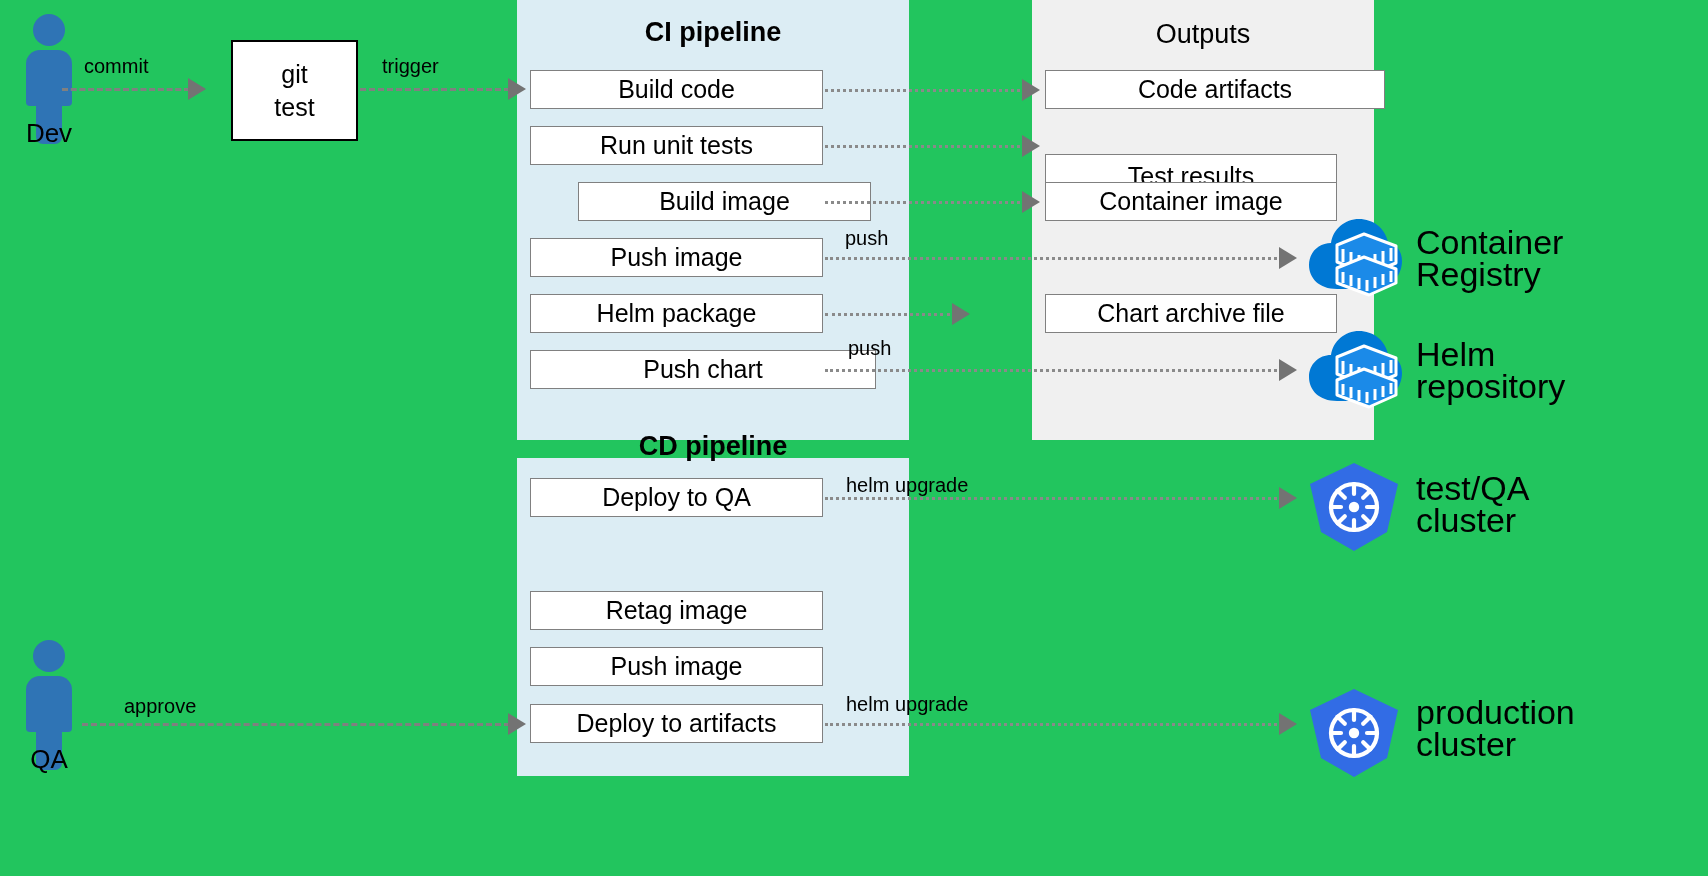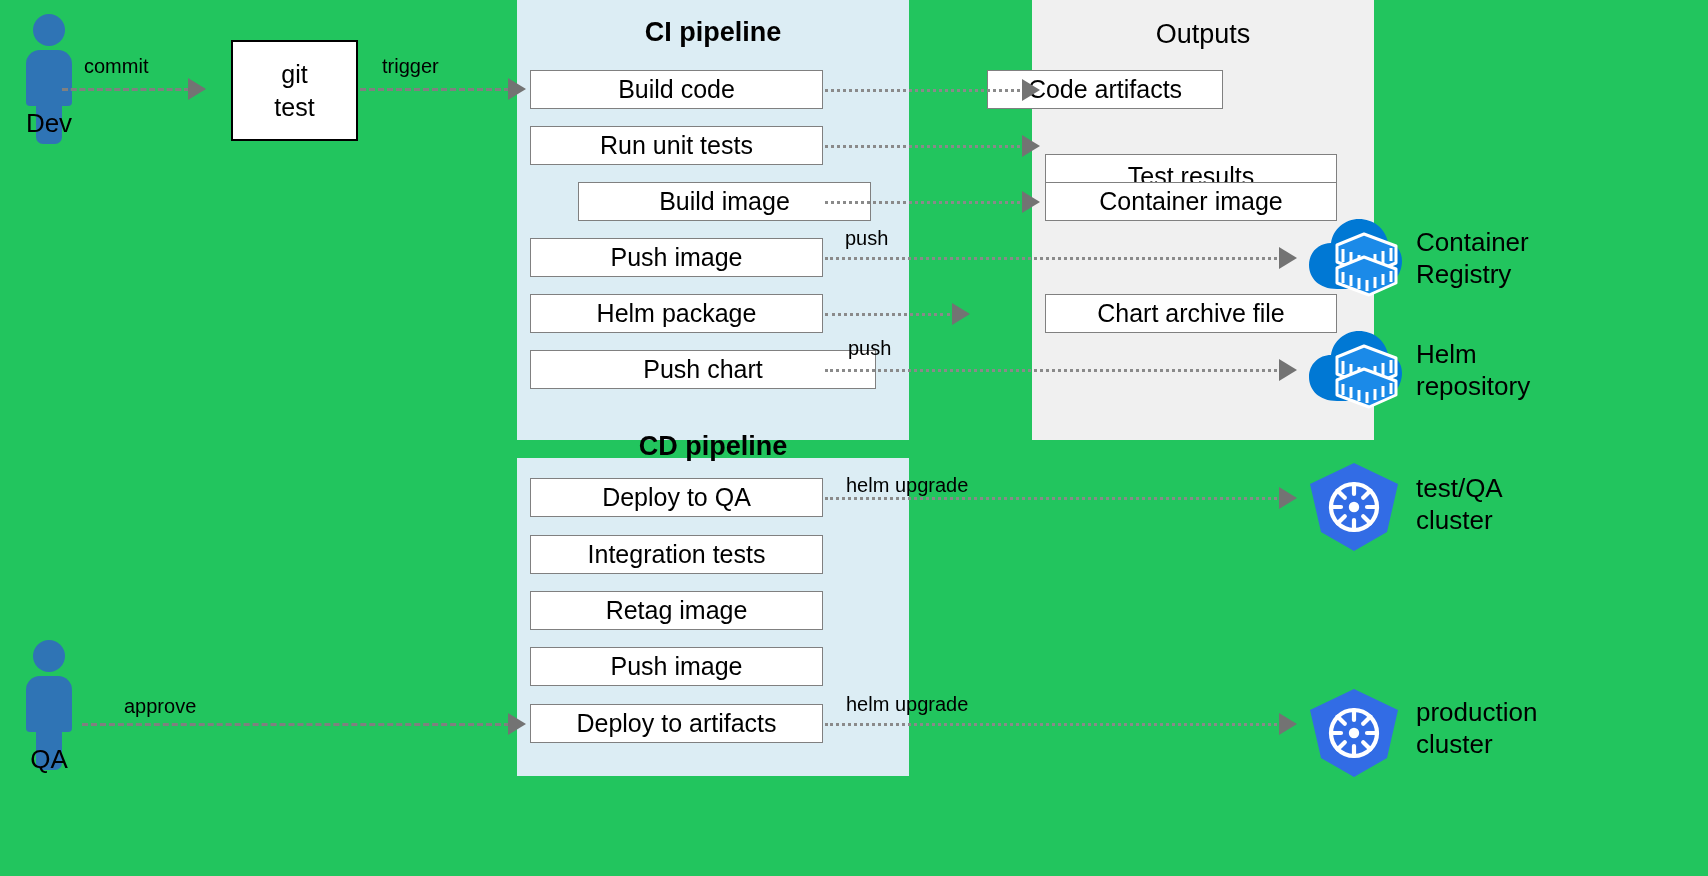--- a/index.html
+++ b/index.html
@@ -108,21 +108,21 @@
     text-align:center;
     font-size:26px;
     line-height:30px;
     color:#000;
   }
 
   
   .node{ position:absolute; }
   .node-label{
     position:absolute;
-    font-size:26px;
+    font-size:34px;
     line-height:32px;
     color:#000;
     text-align:left;
   }
   .node-label span{ display:block; }
 </style>
 </head>
 <body>
 
 <div id="canvas">
@@ -137,21 +137,21 @@
 
   <div class="panel-title plain" style="left:1032px;top:18px;width:342px;">Outputs</div>
 
   <div class="panel-title" style="left:517px;top:430px;width:392px;">CD pipeline</div>
 
   <div class="person" style="left:10px;top:14px;width:78px;height:130px;">
     <div class="head"></div>
     <div class="body"></div>
     <div class="legs"></div>
   </div>
-  <div class="person-label" style="left:2px;top:108px;width:94px;">Dev</div>
+  <div class="person-label" style="left:2px;top:118px;width:94px;">Dev</div>
 
   <div class="conn" style="left:62px;top:88px;width:128px;"></div>
   <div class="arrowhead" style="left:188px;top:78px;"></div>
   <div class="conn-label" style="left:84px;top:52px;">commit</div>
 
   <div class="box heavy" style="left:231px;top:40px;width:127px;height:101px;">
     <div>git</div>
     <div>test</div>
   </div>
 
@@ -159,21 +159,21 @@
   <div class="arrowhead" style="left:508px;top:78px;"></div>
   <div class="conn-label" style="left:382px;top:52px;">trigger</div>
 
   <div class="box" style="left:530px;top:70px;width:293px;height:39px;">Build code</div>
   <div class="box" style="left:530px;top:126px;width:293px;height:39px;">Run unit tests</div>
   <div class="box" style="left:530px;top:182px;width:293px;height:39px;margin-left:48px;">Build image</div>
   <div class="box" style="left:530px;top:238px;width:293px;height:39px;">Push image</div>
   <div class="box" style="left:530px;top:294px;width:293px;height:39px;">Helm package</div>
   <div class="box" style="left:530px;top:350px;width:346px;height:39px;">Push chart</div>
 
-  <div class="box" style="left:987px;top:70px;width:236px;height:39px;">Code artifacts</div>
+  <div class="box" style="left:1045px;top:70px;width:340px;height:39px;">Code artifacts</div>
   <div class="box" style="left:1045px;top:126px;width:292px;height:44px;margin-top:28px;">Test results</div>
   <div class="box" style="left:1045px;top:182px;width:292px;height:39px;">Container image</div>
   <div class="box" style="left:1045px;top:294px;width:292px;height:39px;">Chart archive file</div>
 
   <div class="conn fine" style="left:825px;top:89px;width:195px;"></div>
   <div class="arrowhead" style="left:1022px;top:79px;"></div>
 
   <div class="conn fine" style="left:825px;top:145px;width:195px;"></div>
   <div class="arrowhead" style="left:1022px;top:135px;"></div>
 
@@ -253,21 +253,20 @@
         <line x1="84" y1="56" x2="84" y2="67"></line>
       </g>
     </svg>
   </div>
   <div class="node-label" style="left:1416px;top:338px;width:290px;">
     <span>Helm</span>
     <span>repository</span>
   </div>
 
   <div class="box" style="left:530px;top:478px;width:293px;height:39px;">Deploy to QA</div>
-  <div class="box" style="left:530px;top:535px;width:293px;height:39px;">Integration tests</div>
   <div class="box" style="left:530px;top:591px;width:293px;height:39px;">Retag image</div>
   <div class="box" style="left:530px;top:647px;width:293px;height:39px;">Push image</div>
   <div class="box" style="left:530px;top:704px;width:293px;height:39px;">Deploy to artifacts</div>
 
   <div class="conn fine" style="left:825px;top:497px;width:452px;"></div>
   <div class="arrowhead" style="left:1279px;top:487px;"></div>
   <div class="conn-label" style="left:846px;top:471px;">helm upgrade</div>
 
   <div class="node" style="left:1302px;top:460px;width:104px;height:94px;">
     <svg width="104" height="94" viewBox="0 0 104 94" xmlns="http://www.w3.org/2000/svg">

